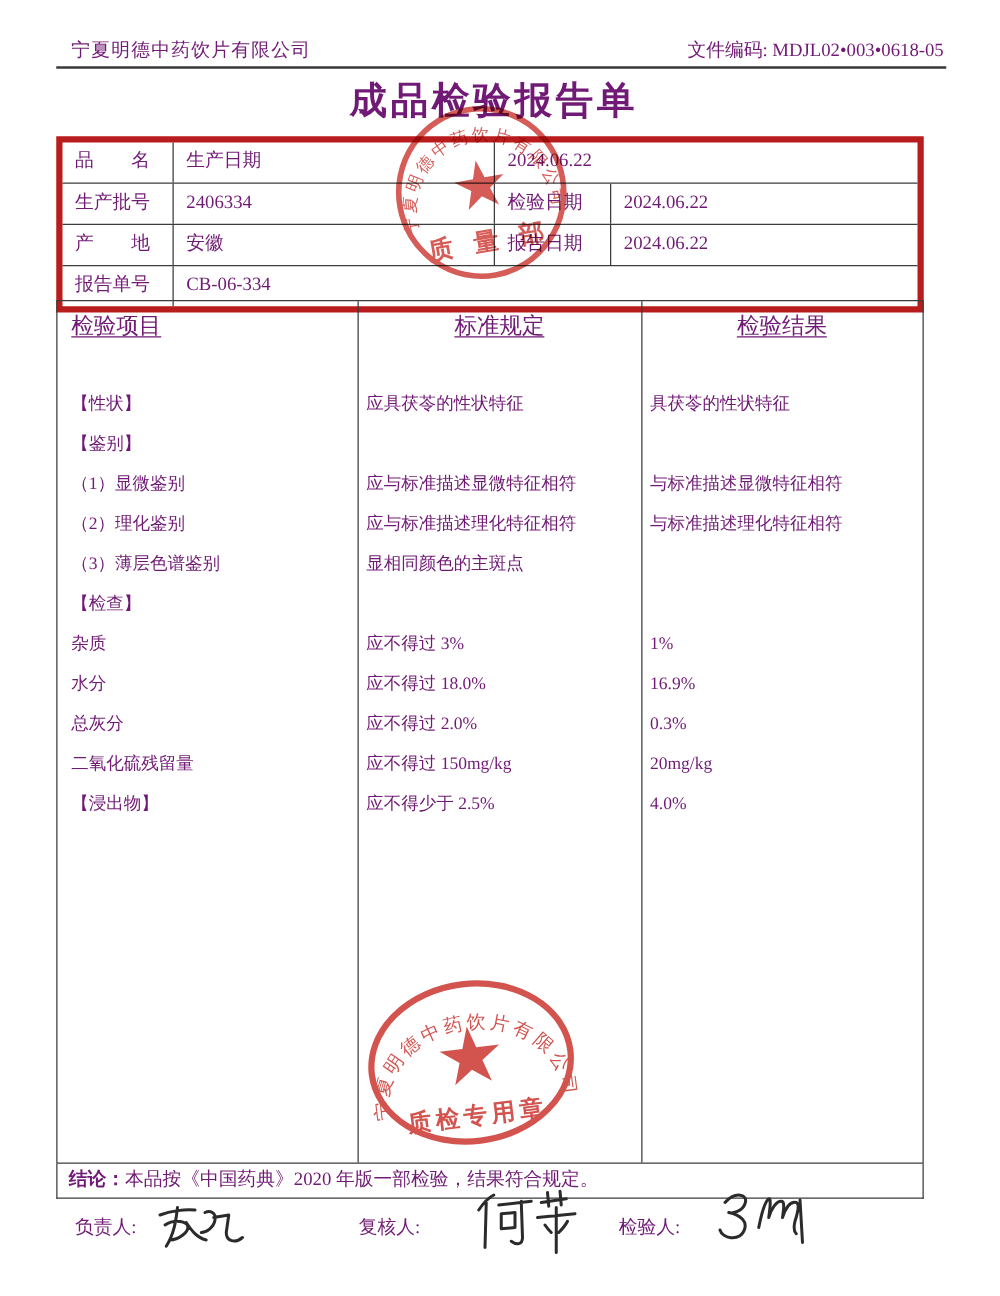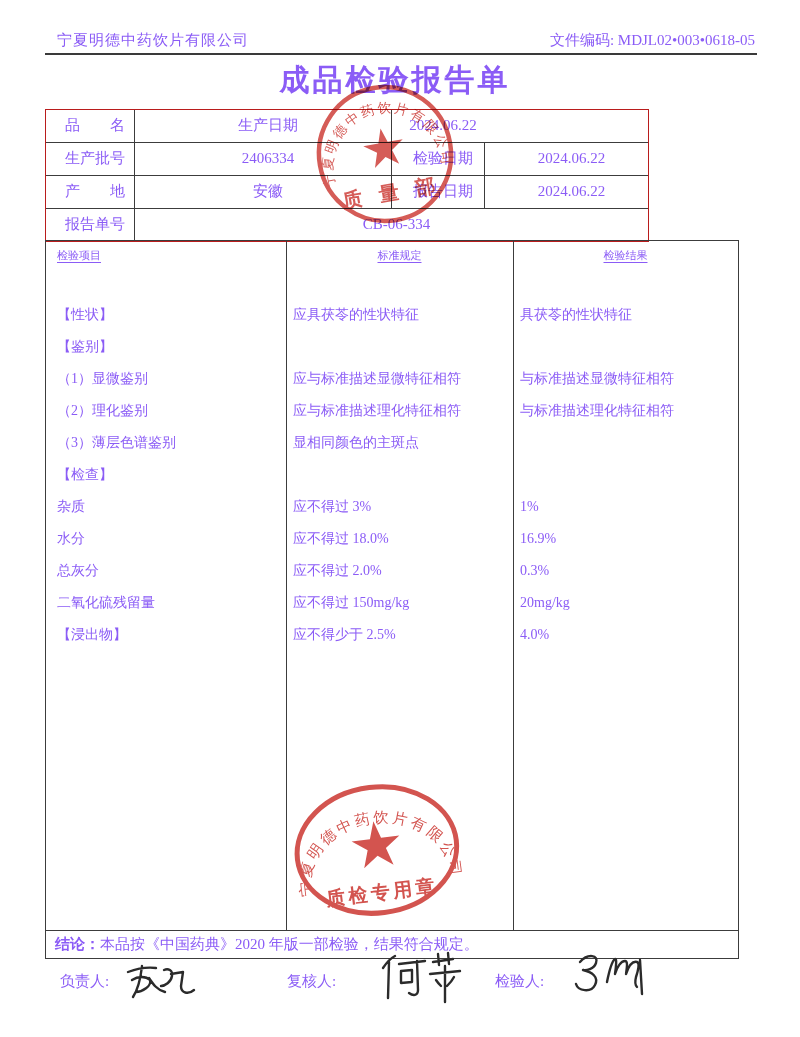--- a/index.html
+++ b/index.html
@@ -1,42 +1,42 @@
 <!DOCTYPE html>
 <html><head>
 <meta charset="utf-8">
 <style>
   html,body{margin:0;padding:0;background:#fff;}
   #page{position:relative;width:800px;height:1037px;background:#ffffff;overflow:hidden;
-        font-family:"Liberation Serif","DejaVu Serif",serif;color:#8b5cf6;}
+        font-family:"Liberation Serif","DejaVu Serif",serif;color:#701a75;}
 
   
   .hdr-left{position:absolute;left:57px;top:31px;font-size:15px;letter-spacing:1px;}
   .hdr-right{position:absolute;right:45px;top:31px;font-size:15px;text-align:right;}
   .hdr-rule{position:absolute;left:45px;width:712px;top:53px;height:2px;background:#3a3a3a;}
   .doc-title{position:absolute;left:0;width:790px;top:60px;text-align:center;
              font-size:30px;font-weight:bold;letter-spacing:3px;}
 
   
-  .info-table{position:absolute;left:45px;top:109px;width:604px;box-sizing:border-box;
-              border:1px solid #b91c1c;background:transparent;text-align:center;}
+  .info-table{position:absolute;left:45px;top:109px;width:694px;box-sizing:border-box;
+              border:5px solid #b91c1c;background:transparent;}
   .irow{display:grid;grid-template-columns:88px 257px 93px 1fr;height:32px;
         border-bottom:1px solid #3c3c3c;}
   .irow.last{border-bottom:none;}
   .ic{line-height:31px;padding-left:10px;font-size:15px;white-space:nowrap;overflow:hidden;}
   .ic.bl{border-left:1px solid #3c3c3c;}
   .ic.valspan{grid-column:2 / 5;border-left:1px solid #3c3c3c;}
 
   
   .main-table{position:absolute;left:45px;top:240px;width:694px;height:691px;
               box-sizing:border-box;border:1px solid #3c3c3c;}
   .vline{position:absolute;top:0;bottom:0;width:1px;background:#3c3c3c;}
   .vline.v1{left:240px;} .vline.v2{left:467px;}
   .mrow,.mhead{display:grid;grid-template-columns:240px 227px 1fr;}
-  .mhead{padding-top:7px;font-size:11px;}
+  .mhead{padding-top:7px;font-size:18px;}
   .mhead .h1{padding-left:11px;}
   .mhead .h2,.mhead .h3{text-align:center;}
   .mhead .u{text-decoration:underline;text-underline-offset:3px;}
   .mbody{margin-top:36px;}
   .mrow{font-size:14px;}
   .mrow .c1{padding-left:11px;line-height:32px;}
   .mrow .c2{padding-left:7px;padding-right:9px;line-height:32px;}
   .mrow .c3{padding-left:7px;padding-right:6px;line-height:32px;}
 
   

